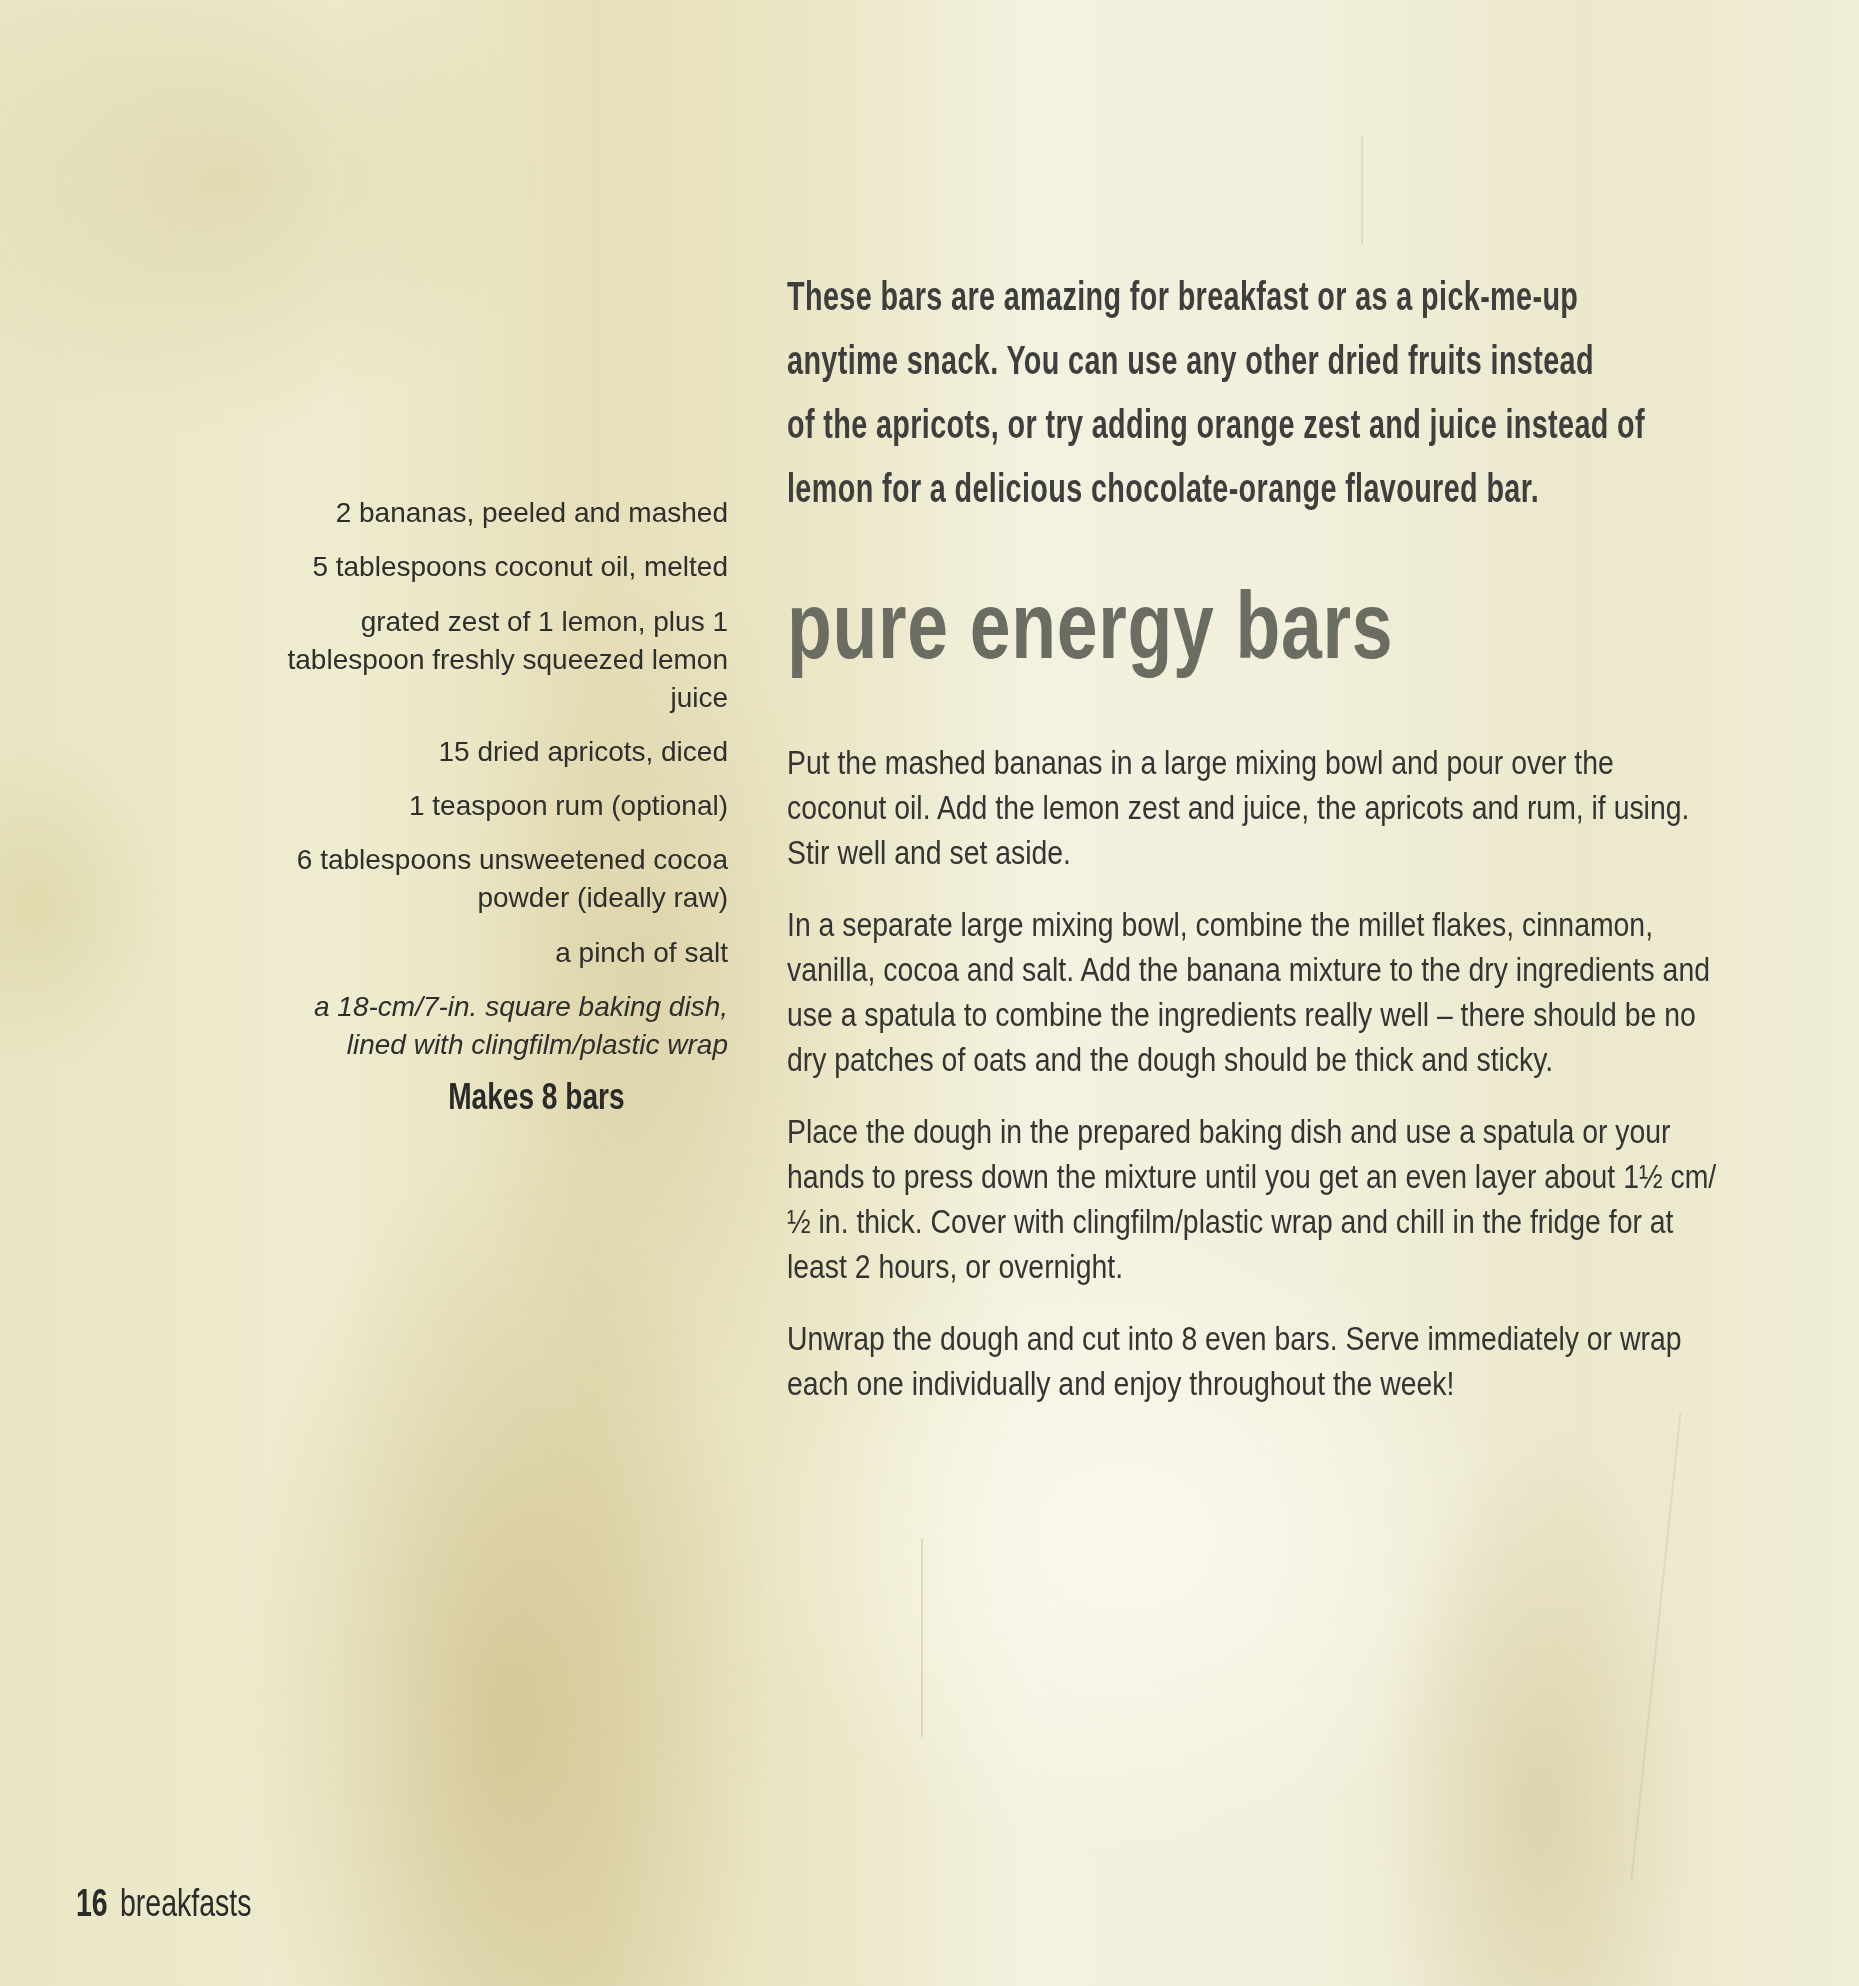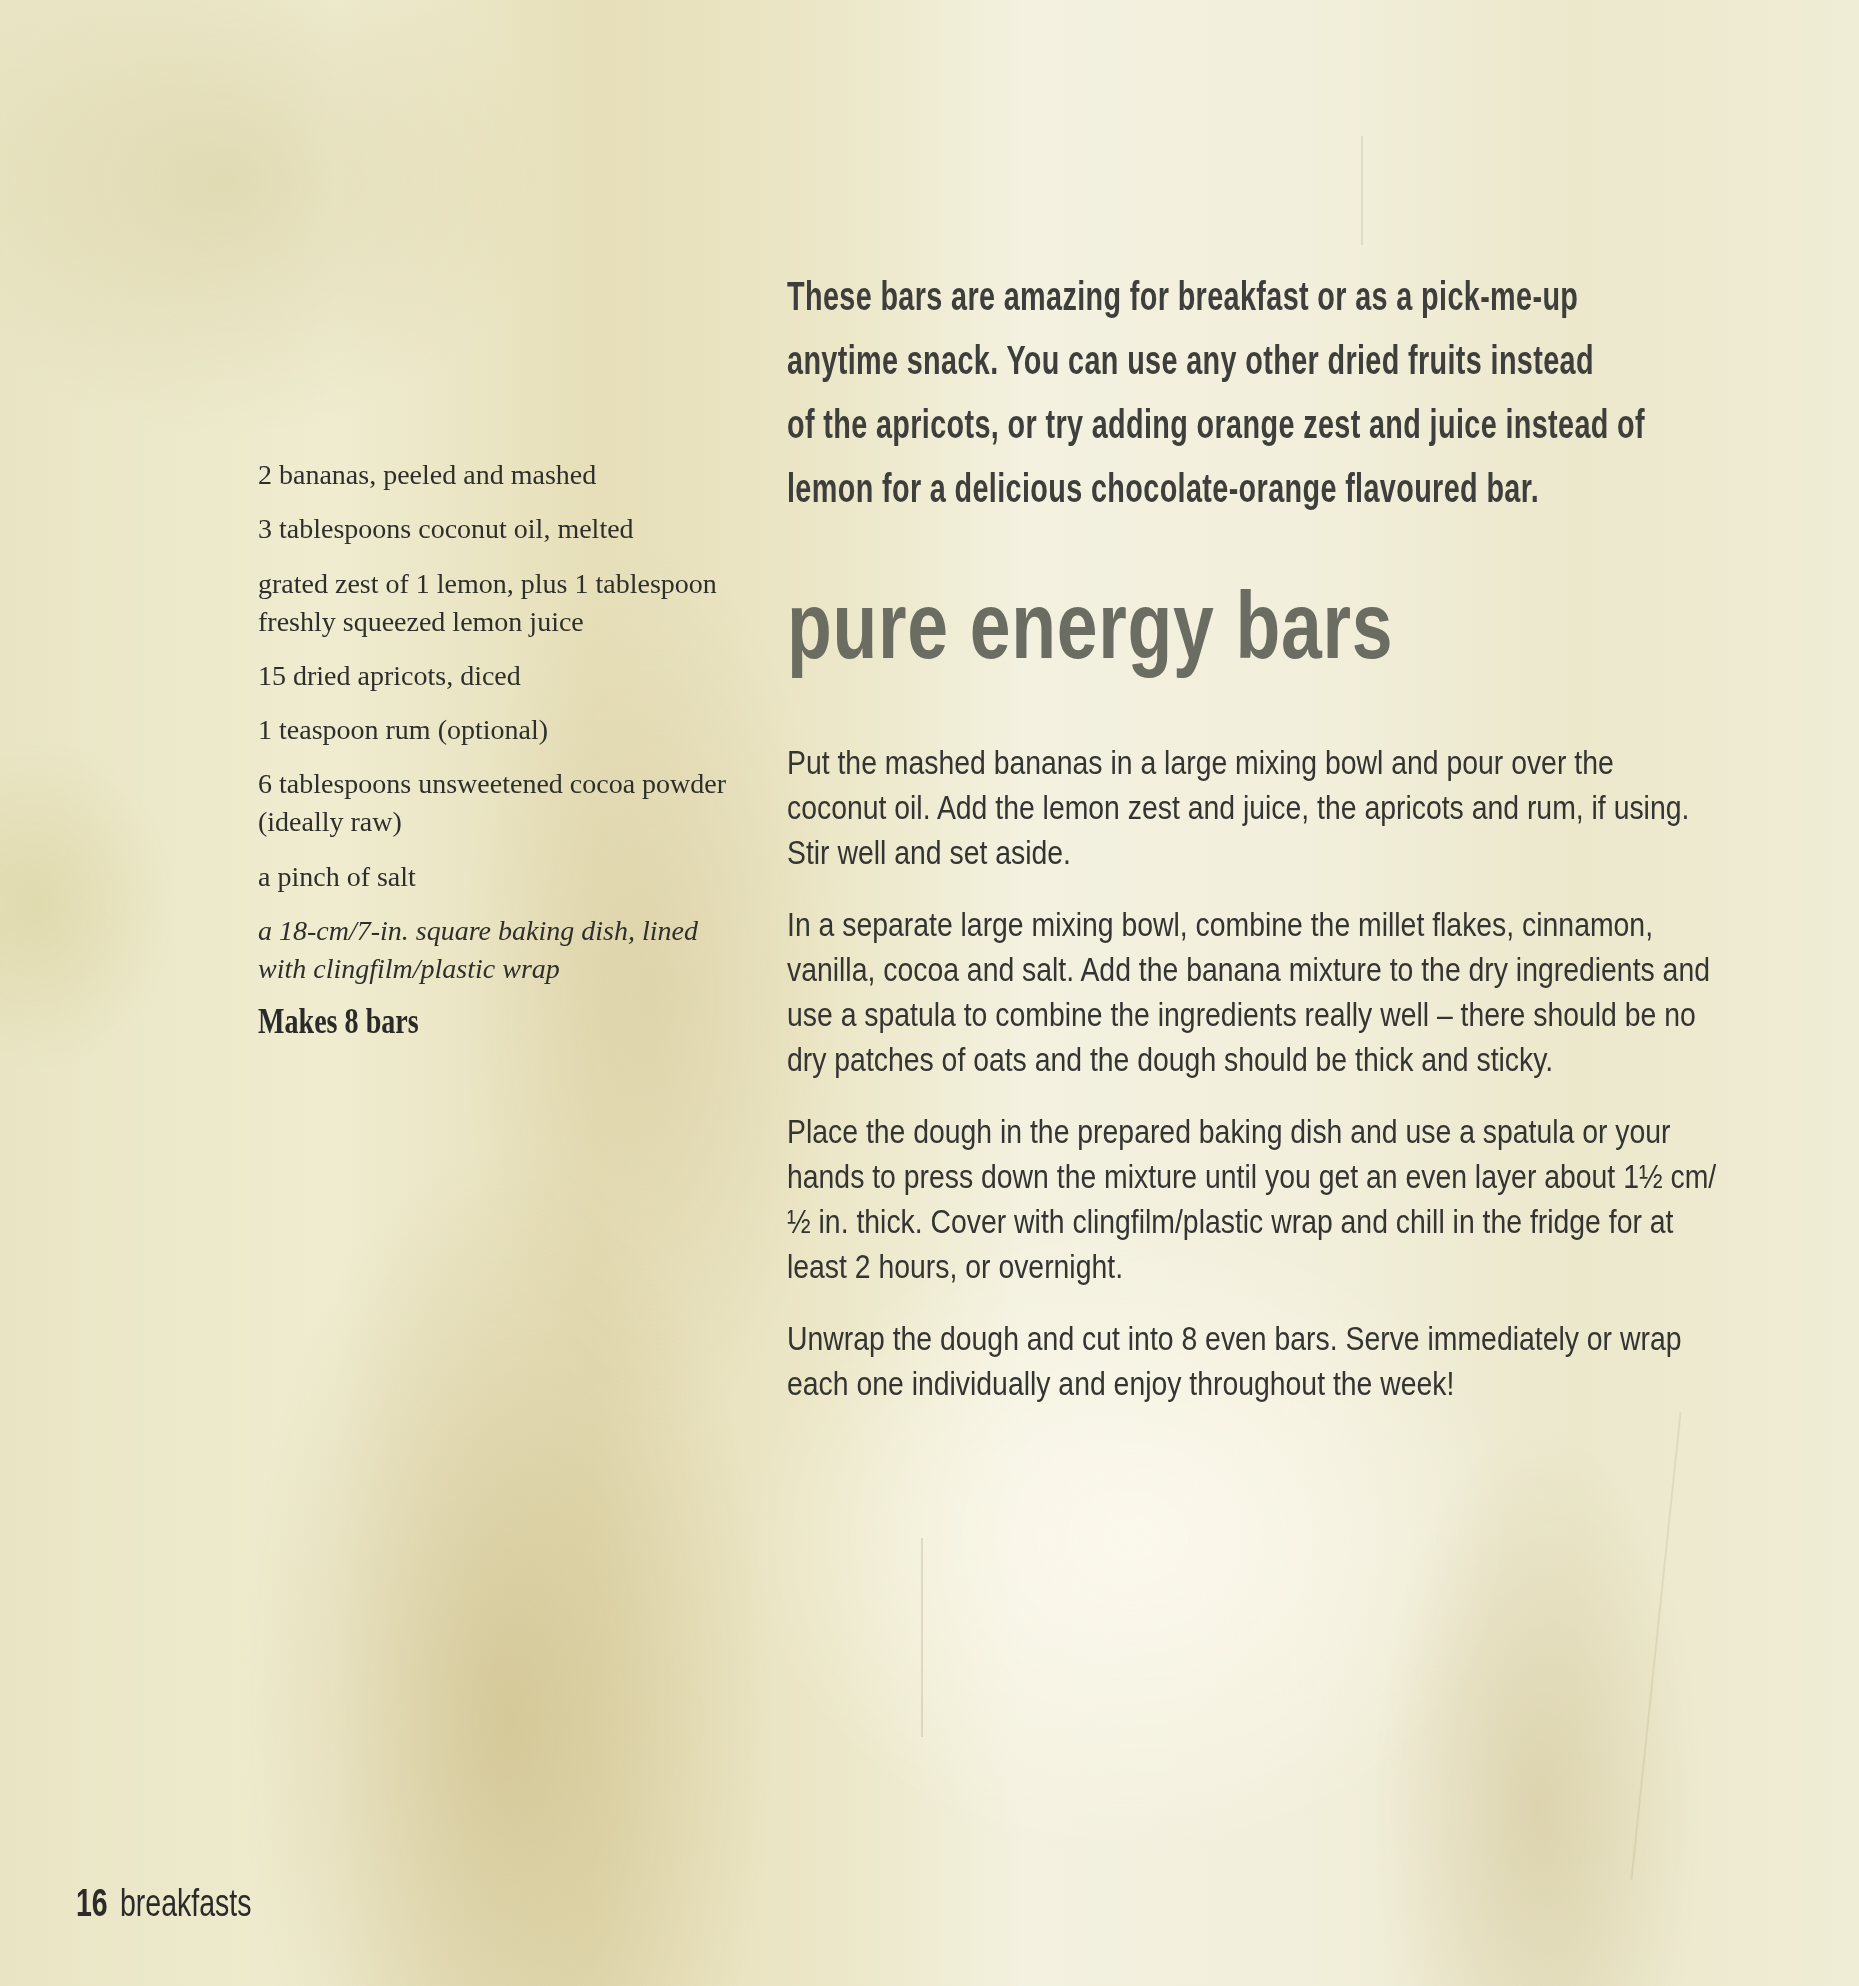--- a/index.html
+++ b/index.html
@@ -52,26 +52,27 @@
       font-size: 94px;
       color: #6b6d63;
       white-space: nowrap;
       transform: scaleX(0.78);
       transform-origin: left top;
       letter-spacing: 0.9px;
     }
     .ingredients {
       position: absolute;
       left: 258px;
-      top: 456px;
+      top: 494px;
       width: 470px;
-      font-family: Liberation Serif, serif;
+      font-family: Liberation Sans, sans-serif;
       font-size: 28px;
       line-height: 38px;
       color: #2e2e2c;
+      text-align: right;
     }
     .ingredients .item {
       margin-bottom: 16.3px;
     }
     .ingredients .equipment {
       font-style: italic;
       margin-bottom: 14px;
     }
     .ingredients .yield {
       font-weight: bold;
@@ -124,21 +125,21 @@
   <span class="line">These bars are amazing for breakfast or as a pick-me-up</span>
   <span class="line">anytime snack. You can use any other dried fruits instead</span>
   <span class="line">of the apricots, or try adding orange zest and juice instead of</span>
   <span class="line">lemon for a delicious chocolate-orange flavoured bar.</span>
 </div>
 
 <div class="title">pure energy bars</div>
 
 <div class="ingredients">
   <div class="item">2 bananas, peeled and mashed</div>
-  <div class="item">3 tablespoons coconut oil, melted</div>
+  <div class="item">5 tablespoons coconut oil, melted</div>
   <div class="item">grated zest of 1 lemon, plus 1 tablespoon freshly squeezed lemon juice</div>
   <div class="item">15 dried apricots, diced</div>
   <div class="item">1 teaspoon rum (optional)</div>
   <div class="item">6 tablespoons unsweetened cocoa powder (ideally raw)</div>
   <div class="item">a pinch of salt</div>
   <div class="item equipment">a 18-cm/7-in. square baking dish, lined with clingfilm/plastic wrap</div>
   <div class="yield">Makes 8 bars</div>
 </div>
 
 <div class="method">

